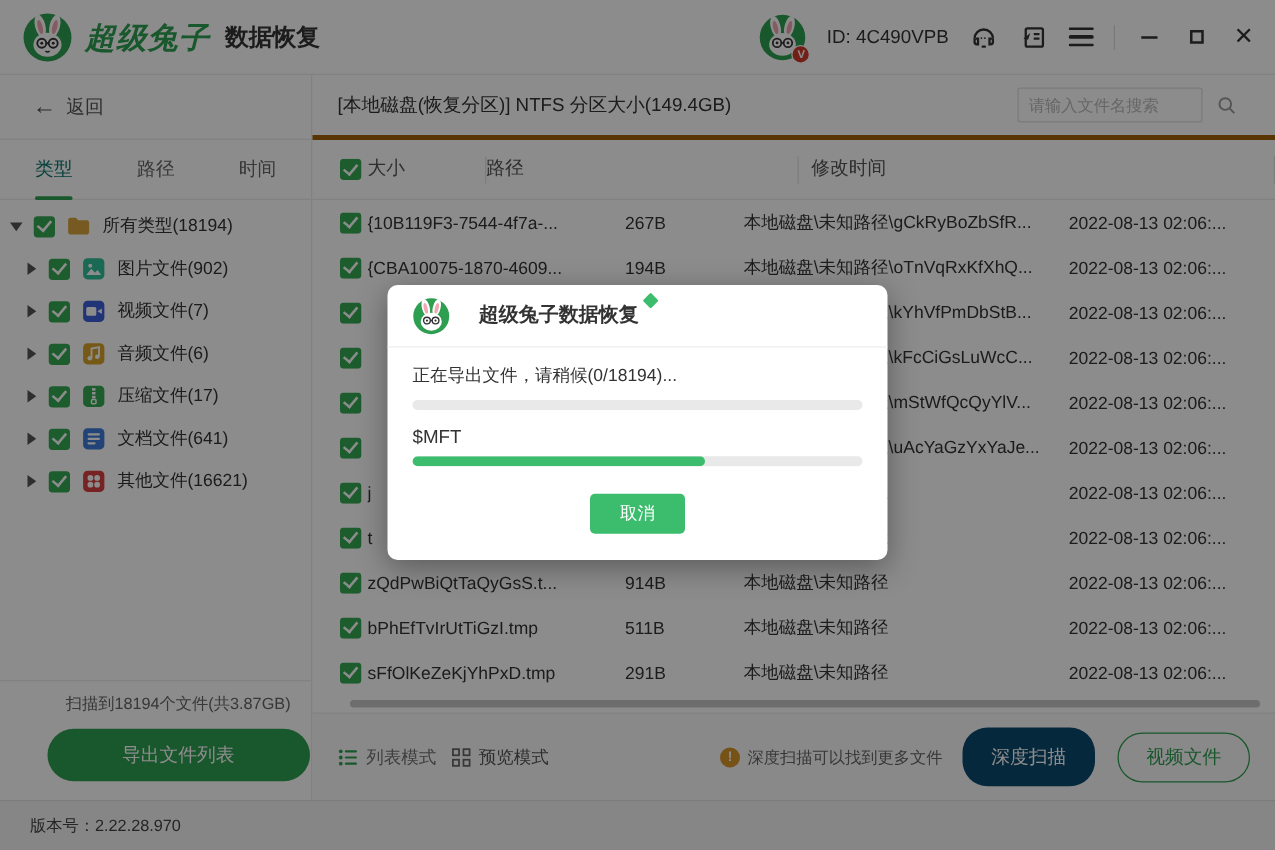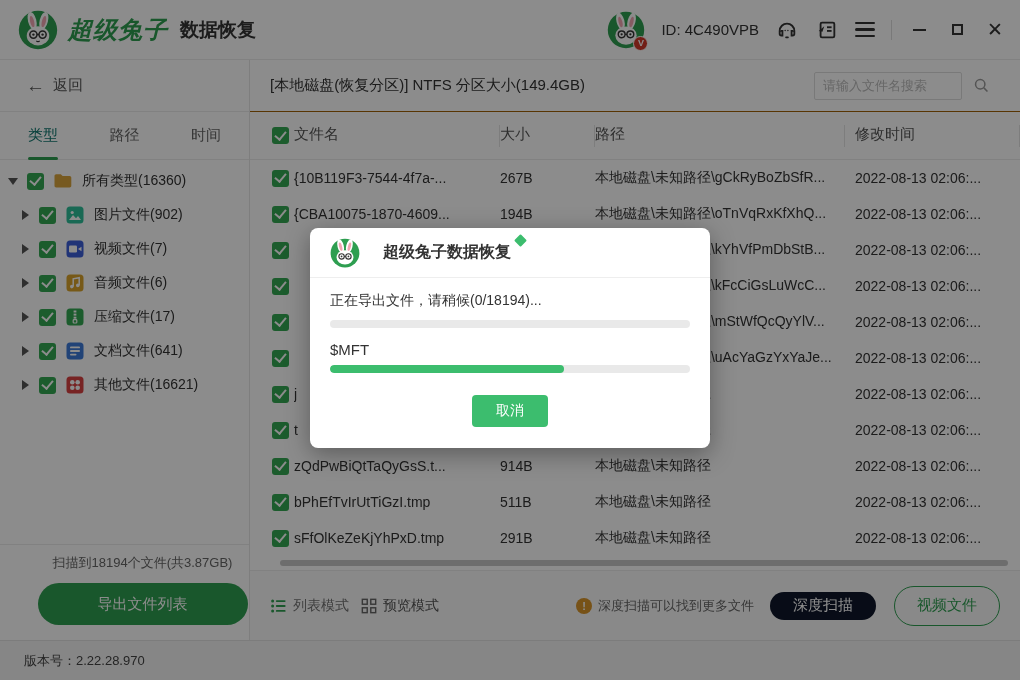--- a/index.html
+++ b/index.html
@@ -46,21 +46,21 @@
   .checkbox { width:17px; height:17px; background:#34A853; border-radius:3px; position:relative; flex:0 0 17px; cursor:pointer; }
   .checkbox::after { content:""; position:absolute; left:4.5px; top:1.5px; width:5px; height:9px; border:solid #fff; border-width:0 2px 2px 0; transform:rotate(40deg); }
   .tree-label { font-size:14px; color:#333; white-space:nowrap; }
   .ficon { width:20px; height:20px; flex:0 0 20px; }
 
   .sidebar-bottom { flex:0 0 96px; border-top:1px solid #ececec; display:flex; flex-direction:column; align-items:center; padding-top:9px;padding-left:36px; }
   .scan-summary { font-size:13px; color:#666; }
   .export-btn { margin-top:11px; width:210px; height:42px; border:none; border-radius:21px; background:#2E9E50; color:#fff; font-size:15px; cursor:pointer; font-family:inherit; }
 
   
-  .main-top { height:52px; flex:0 0 52px; display:flex; align-items:center; justify-content:space-between; padding:0 20px; border-bottom:1px solid #a16207; }
+  .main-top { height:52px; flex:0 0 52px; display:flex; align-items:center; justify-content:space-between; padding:0 20px; border-bottom:4px solid #a16207; }
   .part-title { font-size:15px; color:#333; }
   .search-wrap { display:flex; align-items:center; }
   .search-input { width:148px; height:28px; border:1px solid #ddd; border-radius:2px; padding:0 8px; font-size:13px; color:#333; outline:none; font-family:inherit; }
   .search-input::placeholder { color:#bbb; }
   .search-icon { width:38px; height:28px; display:flex; align-items:center; justify-content:center; cursor:pointer; }
 
   
   .thead { height:48px; flex:0 0 48px; display:flex; align-items:center; border-bottom:1px solid #ececec; }
   .thead .cell { font-size:15px; color:#555; }
   .thead .hsep { align-self:center; height:22px; border-right:1px solid #e3e3e3; }
@@ -75,21 +75,21 @@
   .hscrollbar { position:absolute; left:30px; right:12px; bottom:4px; height:6px; background:#c7c7c7; border-radius:3px; cursor:pointer; }
 
   
   .toolbar { flex:1; border-top:1px solid #ececec; background:#fafafa; display:flex; align-items:center; padding:0 20px; gap:12px; }
   .mode-btn { display:flex; align-items:center; gap:6px; font-size:14px; color:#555; cursor:pointer; }
   .mode-btn.active { color:#737373; }
   .toolbar-spacer { flex:1; }
   .hint-wrap { display:flex; align-items:center; gap:6px; margin-right:4px; }
   .warn-circle { width:16px; height:16px; border-radius:50%; background:#D9952A; color:#fff; font-size:11px; font-weight:bold; display:flex; align-items:center; justify-content:center; }
   .hint-text { font-size:13px; color:#666; }
-  .deep-btn { width:106px; height:28px; border:none; border-radius:20px; background:#0f172a; color:#fff; font-size:15px; cursor:pointer; font-family:inherit; }
+  .deep-btn { width:106px; height:47px; border:none; border-radius:20px; background:#0c4a6e; color:#fff; font-size:15px; cursor:pointer; font-family:inherit; }
   .recover-btn { width:106px; height:40px; border:1px solid #2E9E50; border-radius:20px; background:transparent; color:#2E9E50; font-size:15px; cursor:pointer; font-family:inherit; margin-left:6px; }
 
   
   .statusbar { height:40px; flex:0 0 40px; background:#f5f5f5; border-top:1px solid #e2e2e2; display:flex; align-items:center; padding-left:24px; font-size:13px; color:#444; }
 
   
   .dim { position:absolute; inset:0; background:rgba(0,0,0,0.45); z-index:40; }
   .modal { position:absolute; left:310px; top:228px; width:400px; height:220px; background:#fff; border-radius:8px; z-index:50; box-shadow:0 6px 24px rgba(0,0,0,0.35); display:flex; flex-direction:column; }
   .modal-header { height:50px; flex:0 0 50px; display:flex; align-items:center; gap:23px; padding:0 20px; border-bottom:1px solid #eee; }
   .modal-title { font-size:16px; color:#333; font-weight:bold; position:relative; }
@@ -196,21 +196,21 @@
 
       <div class="tree">
         <div class="tree-item">
           <span class="tw">
               <span class="tri-down"></span>
             </span>
           <span class="checkbox"></span>
           <svg class="ficon" viewBox="0 0 20 20">
             <path d="M1.5 5c0-1 .7-1.8 1.7-1.8h4.6l1.8 1.9h7c1 0 1.7.8 1.7 1.7v8c0 1-.8 1.7-1.7 1.7H3.2c-1 0-1.7-.8-1.7-1.7z" fill="#D9A43C"></path>
           </svg>
-          <span class="tree-label">所有类型(16360)</span>
+          <span class="tree-label">所有类型(18194)</span>
         </div>
         <div class="tree-item child">
           <span class="tw">
               <span class="tri-right"></span>
             </span>
           <span class="checkbox"></span>
           <svg class="ficon" viewBox="0 0 20 20">
             <rect x="1.5" y="1.5" width="17" height="17" rx="3.5" fill="#2FBF9A"></rect>
             <circle cx="7.2" cy="7.5" r="1.6" fill="#fff"></circle>
             <path d="M4 15l4-5 3 3.2 2-2.2 3 4z" fill="#fff"></path>
@@ -302,21 +302,20 @@
                 <line x1="12.8" y1="12.8" x2="17" y2="17"></line>
             </svg>
           </span>
         </span>
       </div>
 
       <div class="thead">
         <span class="c-check cell">
             <span class="checkbox"></span>
           </span>
-        <span class="c-name cell hsep">文件名</span>
         <span class="c-size cell hsep">大小</span>
         <span class="c-path cell hsep">路径</span>
         <span class="c-time cell hsep">修改时间</span>
       </div>
 
       <div class="tbody">
 
   <div class="trow">
     <span class="c-check cell">
               <span class="checkbox"></span>

